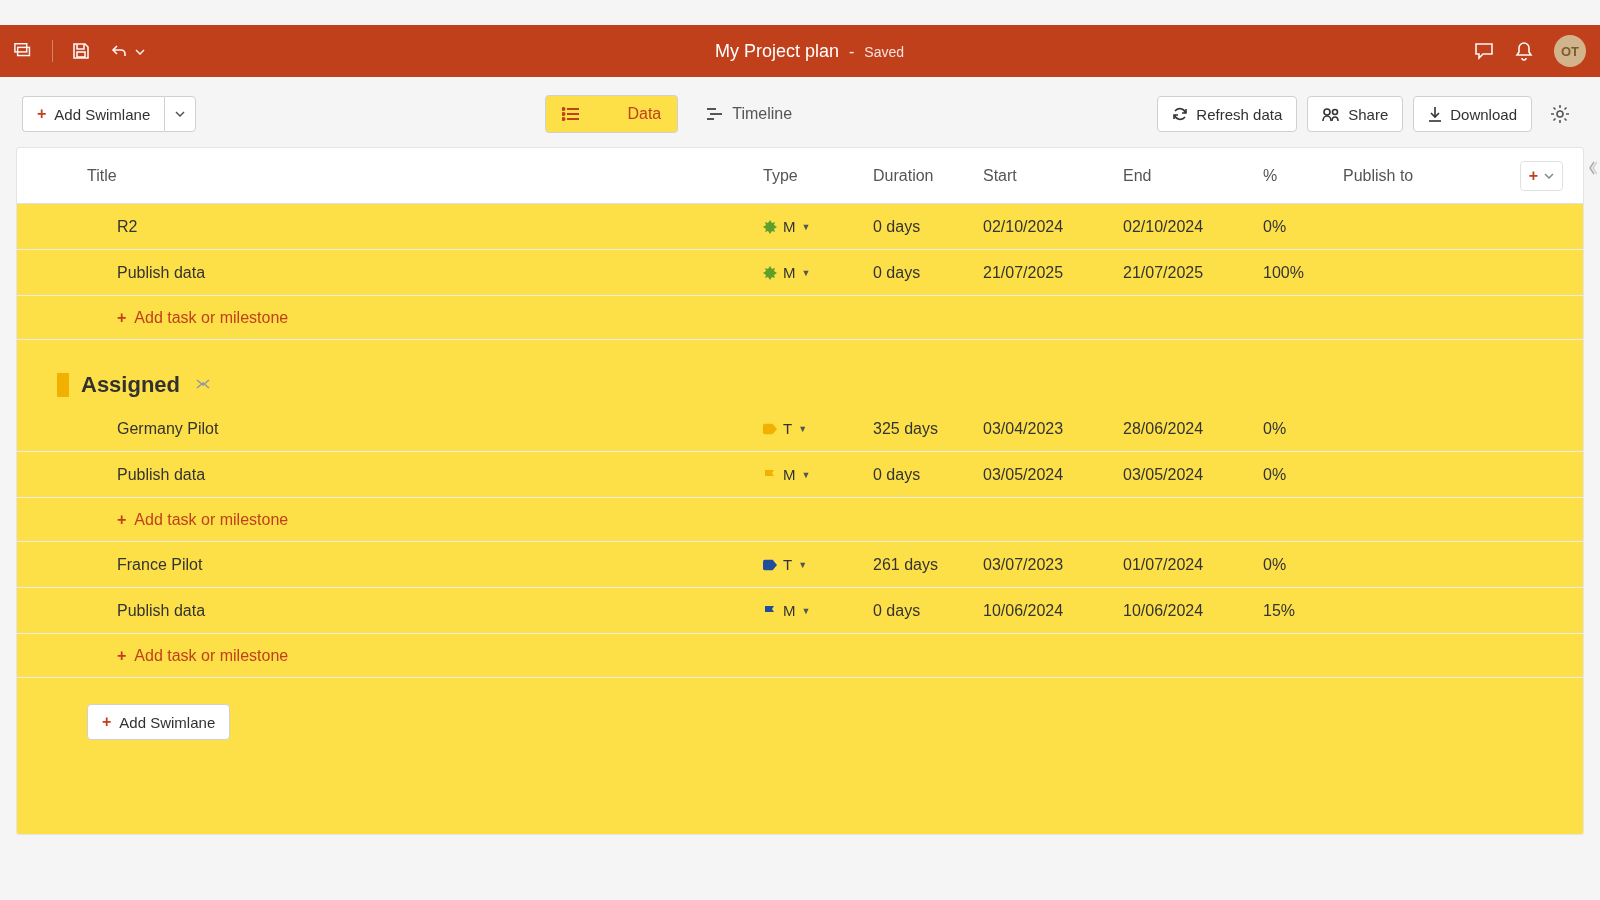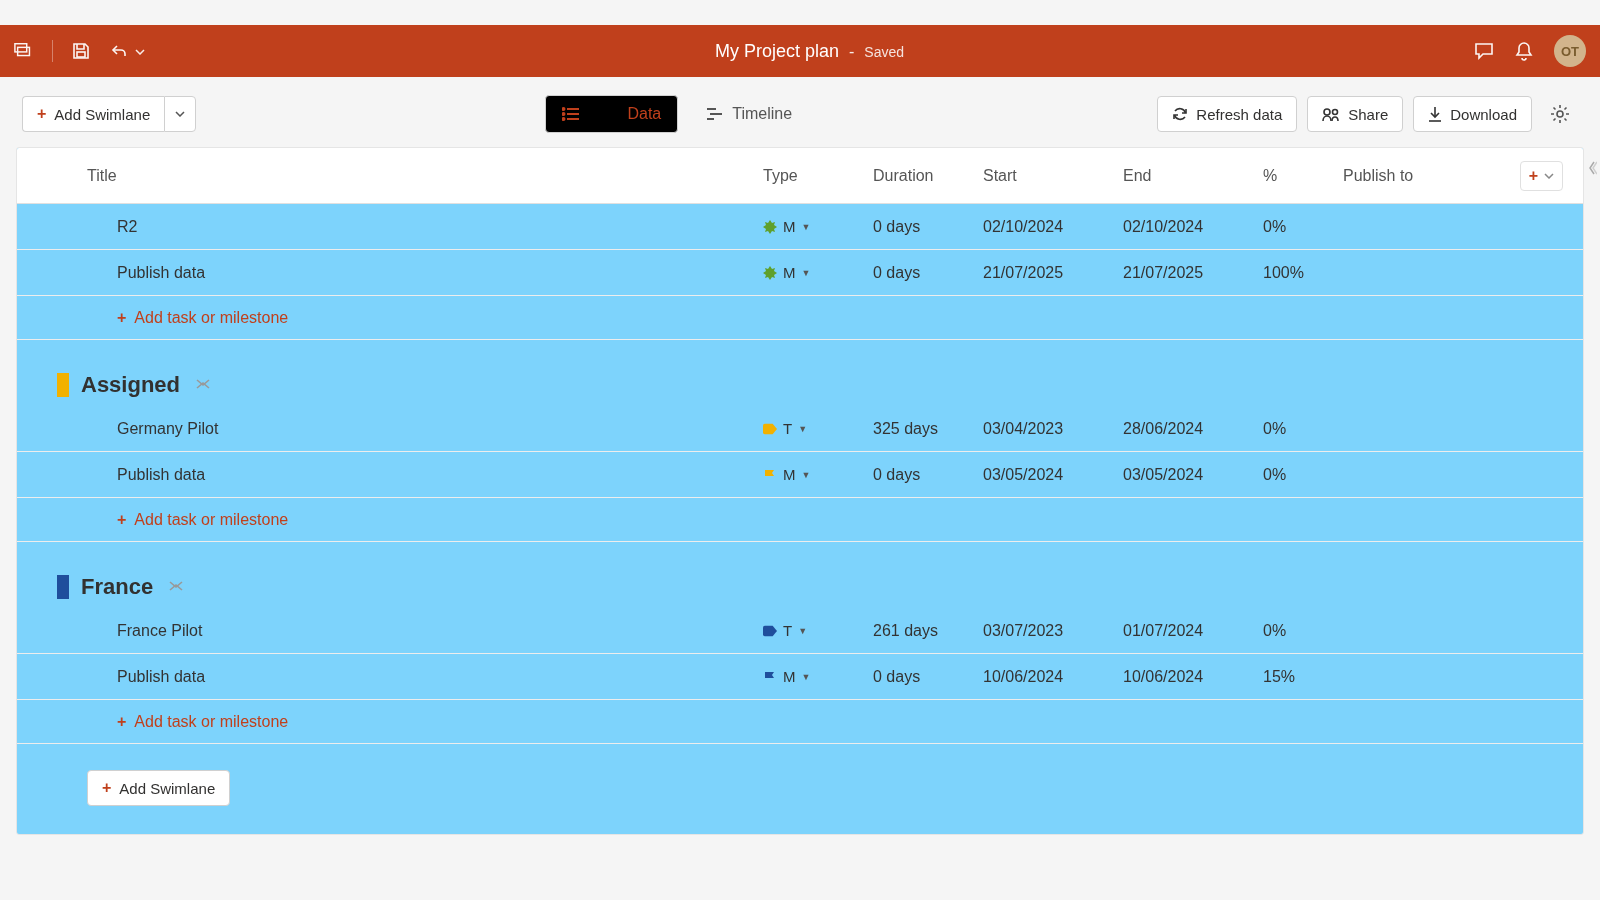--- a/index.html
+++ b/index.html
@@ -20,28 +20,28 @@
 
 
 .toolbar { display: flex; align-items: center; padding: 18px 22px 10px 22px; }
 .btn { background: #fff; border: 1px solid #d0d0d0; border-radius: 4px; height: 36px; display: flex; align-items: center; padding: 0 14px; gap: 8px; cursor: pointer; font-size: 15px; color: #323130; }
 .add-swimlane-grp { display: flex; }
 .add-swimlane-grp .btn:first-child { border-right: none; border-radius: 4px 0 0 4px; }
 .add-swimlane-grp .btn.dropdown { border-radius: 0 4px 4px 0; padding: 0 10px; }
 .plus-red { color: #c0401c; font-size: 16px; font-weight: bold; line-height: 1; }
 .view-switch { margin-left: auto; display: flex; gap: 12px; align-items: center; }
 .view-btn { height: 38px; display: flex; align-items: center; gap: 8px; padding: 0 16px; border-radius: 4px; cursor: pointer; font-size: 16px; }
-.view-btn.active { border: 1px solid #d0d0d0; background: #000000; color: #c0401c; gap: 47px; }
+.view-btn.active { border: 1px solid #d0d0d0; background: #fde047; color: #c0401c; gap: 47px; }
 .view-btn.active svg { stroke: #c0401c; }
 .view-btn.inactive { color: #555; }
 .right-actions { margin-left: auto; display: flex; gap: 10px; align-items: center; }
 .gear-btn { width: 36px; display: flex; justify-content: center; cursor: pointer; }
 
 
-.content-wrap { margin: 4px 16px 0 16px; background: #7dd3fc; border: 1px solid #e5e5e5; border-radius: 3px; height: 688px; overflow-y: scroll; position: relative; }
+.content-wrap { margin: 4px 16px 0 16px; background: #fde047; border: 1px solid #e5e5e5; border-radius: 3px; height: 688px; overflow-y: scroll; position: relative; }
 .grid-head { position: sticky; top: 0; background: #fff; border-bottom: 1px solid #e0e0e0; display: flex; align-items: center; padding: 0 20px 0 70px; height: 56px; color: #555; font-size: 16px; z-index: 2; }
 .col-title { flex: 1; }
 .col-type  { width: 110px; }
 .col-dur   { width: 110px; text-align: left; padding-right: 20px; }
 .col-start { width: 140px; }
 .col-end   { width: 140px; }
 .col-pct   { width: 80px; }
 .col-assn  { width: 160px; }
 .col-add   { width: 60px; display: flex; justify-content: flex-end; }
 .addcol-btn { border: 1px solid #e0e0e0; border-radius: 4px; height: 30px; display: flex; align-items: center; padding: 0 8px; gap: 6px; cursor: pointer; }
@@ -298,28 +298,20 @@
         <div class="col-start">03/05/2024</div>
         <div class="col-end">03/05/2024</div>
         <div class="col-pct">0%</div>
         <div class="col-assn"></div>
         <div class="col-add"></div>
       </div>
       <div class="add-row">
         <span class="plus-red">+</span>
         <span>Add task or milestone</span>
       </div>
-      <div class="group-head">
-        <span class="swatch bg-blue"></span>
-        <span>France</span>
-        <span class="delgrp"><svg width="14" height="14" viewBox="0 0 14 14" fill="none" stroke="#999" stroke-width="1.6">
-            <path d="M1 3l6 5 6-5"></path>
-            <path d="M1 11l6-5 6 5"></path>
-          </svg></span>
-      </div>
       <div class="row">
         <div class="col-title">France Pilot</div>
         <div class="col-type">
           <span class="type-cell">
             <svg class="type-icon c-blue" viewBox="0 0 16 12">
               <path fill="currentColor" d="M0 2a2 2 0 0 1 2-2h9l5 6-5 6H2a2 2 0 0 1-2-2z"></path>
             </svg>
             <span class="type-letter">T</span>
             <span class="type-chev">▼</span>
           </span>

